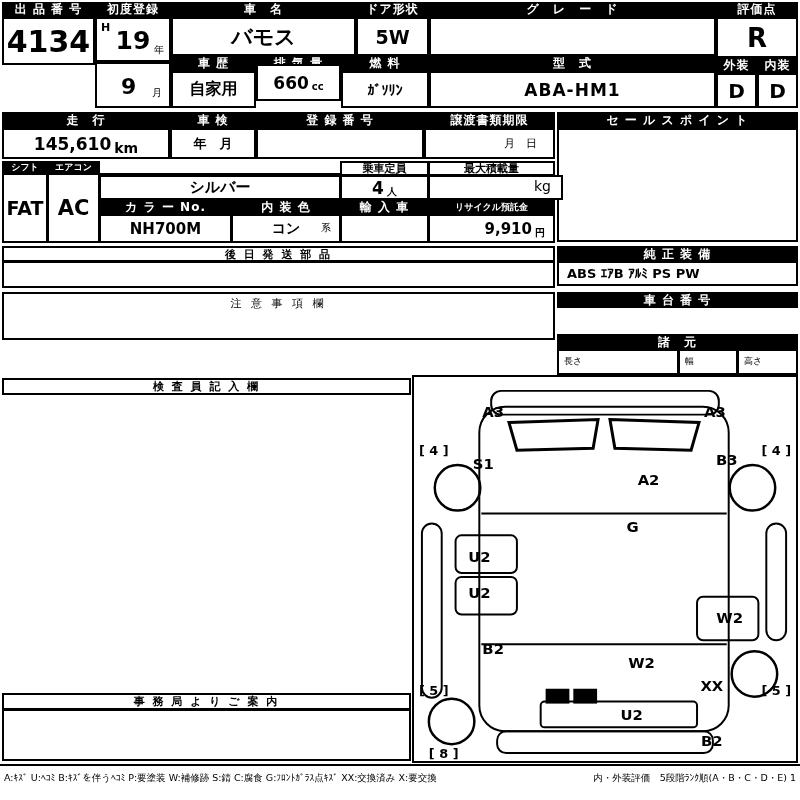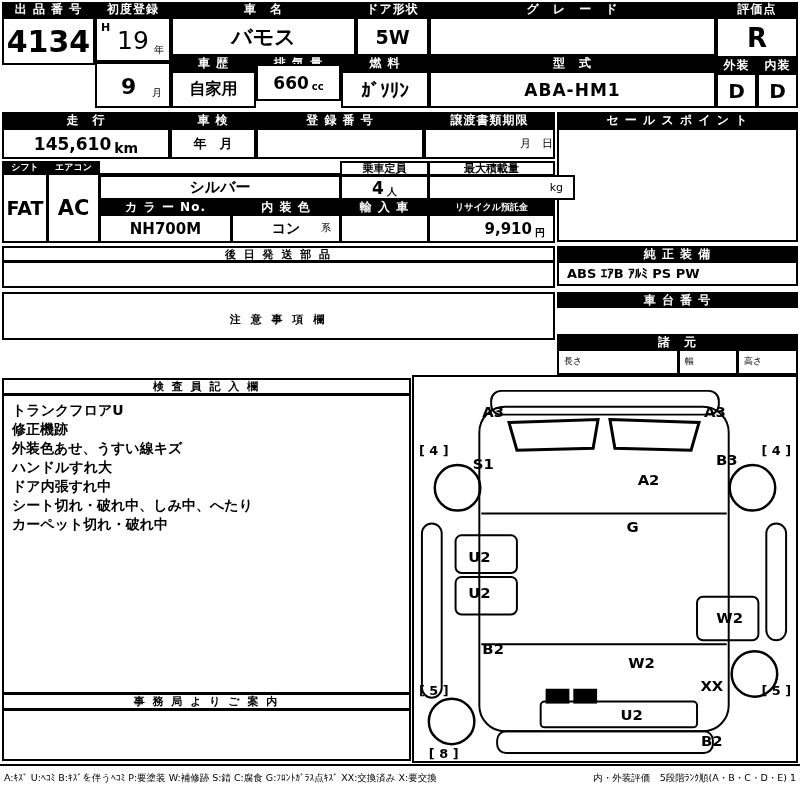--- a/index.html
+++ b/index.html
@@ -25,21 +25,21 @@
   <div class="c hdr" style="left:95px;top:2px;width:76px;height:15px">初度登録</div>
   <div class="c hdr" style="left:171px;top:2px;width:185px;height:15px">車　名</div>
   <div class="c hdr" style="left:356px;top:2px;width:73px;height:15px">ドア形状</div>
   <div class="c hdr" style="left:429px;top:2px;width:287px;height:15px">グ　レ　ー　ド</div>
   <div class="c hdr" style="left:716px;top:2px;width:82px;height:15px">評価点</div>
 
   <div class="c bd val" style="left:2px;top:17px;width:93px;height:48px;font-size:30px">4134</div>
 
   <div class="c bd" style="left:95px;top:17px;width:76px;height:45px">
     <span class="abs" style="left:4px;top:2px;font-size:11px;font-weight:bold">H</span>
-    <span class="abs" style="left:50%;top:52%;transform:translate(-50%,-50%);font-size:25px;font-weight:normal">19</span>
+    <span class="abs" style="left:50%;top:52%;transform:translate(-50%,-50%);font-size:25px;font-weight:bold">19</span>
     <span class="abs" style="right:5px;bottom:3px;font-size:10px">年</span>
   </div>
   <div class="c bd" style="left:95px;top:62px;width:76px;height:46px">
     <span class="abs" style="left:44%;top:52%;transform:translate(-50%,-50%);font-size:22px;font-weight:bold">9</span>
     <span class="abs" style="right:7px;bottom:6px;font-size:10px">月</span>
   </div>
 
   <div class="c bd val" style="left:171px;top:17px;width:185px;height:39px;font-size:21px">バモス</div>
   <div class="c bd val" style="left:356px;top:17px;width:73px;height:39px;font-size:19px">5W</div>
   <div class="c bd val" style="left:429px;top:17px;width:287px;height:39px;font-size:16px"></div>
@@ -50,55 +50,55 @@
   <div class="c hdr" style="left:341px;top:56px;width:88px;height:15px">燃 料</div>
   <div class="c hdr" style="left:429px;top:56px;width:287px;height:15px">型　式</div>
   <div class="c hdr" style="left:716px;top:58px;width:41px;height:15px">外装</div>
   <div class="c hdr" style="left:757px;top:58px;width:41px;height:15px">内装</div>
 
   <div class="c bd val" style="left:171px;top:71px;width:85px;height:37px;font-size:16px">自家用</div>
   <div class="c bd val" style="left:256px;top:64px;width:85px;height:37px;font-size:17px">
     <span>660</span>
     <span class="unit">cc</span>
   </div>
-  <div class="c bd val" style="left:341px;top:71px;width:88px;height:37px;font-size:19px">ｶﾞｿﾘﾝ</div>
+  <div class="c bd val" style="left:341px;top:71px;width:88px;height:37px;font-size:14px">ｶﾞｿﾘﾝ</div>
   <div class="c bd val" style="left:429px;top:71px;width:287px;height:37px;font-size:17px;letter-spacing:1px">ABA-HM1</div>
   <div class="c bd val" style="left:716px;top:73px;width:41px;height:35px;font-size:20px">D</div>
   <div class="c bd val" style="left:757px;top:73px;width:41px;height:35px;font-size:20px">D</div>
 
   <div class="c hdr" style="left:2px;top:112px;width:168px;height:16px">走　行</div>
   <div class="c hdr" style="left:170px;top:112px;width:86px;height:16px">車 検</div>
   <div class="c hdr" style="left:256px;top:112px;width:168px;height:16px">登 録 番 号</div>
   <div class="c hdr" style="left:424px;top:112px;width:131px;height:16px">譲渡書類期限</div>
   <div class="c hdr" style="left:557px;top:112px;width:241px;height:16px">セ ー ル ス ポ イ ン ト</div>
 
   <div class="c bd val" style="left:2px;top:128px;width:168px;height:31px;font-size:17px">
     <span>145,610</span>
     <span class="unit" style="font-size:14px">km</span>
   </div>
   <div class="c bd val" style="left:170px;top:128px;width:86px;height:31px;font-size:13px;font-weight:bold">年　月</div>
   <div class="c bd val" style="left:256px;top:128px;width:168px;height:31px"></div>
-  <div class="c bd val" style="left:424px;top:128px;width:131px;height:31px;font-size:11px;font-weight:normal;justify-content:flex-end;padding-right:0">月　日</div>
+  <div class="c bd val" style="left:424px;top:128px;width:131px;height:31px;font-size:11px;font-weight:normal;justify-content:flex-end;padding-right:16px">月　日</div>
   <div class="c bd" style="left:557px;top:128px;width:241px;height:114px"></div>
 
   <div class="c hdr" style="left:2px;top:161px;width:46px;height:13px;font-size:9px;letter-spacing:0">シフト</div>
   <div class="c hdr" style="left:47px;top:161px;width:53px;height:13px;font-size:9px;letter-spacing:0">エアコン</div>
   <div class="c bd val" style="left:2px;top:173px;width:46px;height:70px;font-size:19px">FAT</div>
   <div class="c bd val" style="left:47px;top:173px;width:53px;height:70px;font-size:21px">AC</div>
 
   <div class="c whdr" style="left:99px;top:173px;width:242px;height:15px">外 装 色</div>
   <div class="c whdr" style="left:340px;top:161px;width:89px;height:15px;letter-spacing:0">乗車定員</div>
   <div class="c whdr" style="left:428px;top:161px;width:127px;height:15px;letter-spacing:0">最大積載量</div>
 
   <div class="c bd val" style="left:99px;top:175px;width:242px;height:25px;font-size:15px">シルバー</div>
   <div class="c bd val" style="left:340px;top:175px;width:89px;height:25px;font-size:17px">
     <span>4</span>
     <span class="unit">人</span>
   </div>
-  <div class="c bd val" style="left:428px;top:175px;width:147px;height:25px;font-size:11px;font-weight:normal;justify-content:flex-end;align-items:flex-end;padding:0 10px 4px 12px">
+  <div class="c bd val" style="left:428px;top:175px;width:135px;height:25px;font-size:14px;font-weight:normal;justify-content:flex-end;align-items:flex-end;padding:0 10px 4px 12px">
     <span></span>
     <span>kg</span>
   </div>
 
   <div class="c hdr" style="left:99px;top:199px;width:133px;height:16px">カ ラ ー No.</div>
   <div class="c hdr" style="left:231px;top:199px;width:110px;height:16px">内 装 色</div>
   <div class="c hdr" style="left:340px;top:199px;width:89px;height:16px">輸 入 車</div>
   <div class="c hdr" style="left:428px;top:199px;width:127px;height:16px;font-size:9px;letter-spacing:0">リサイクル預託金</div>
 
   <div class="c bd val" style="left:99px;top:214px;width:133px;height:29px;font-size:15px">NH700M</div>
@@ -111,45 +111,36 @@
     <span>9,910</span>
     <span class="unit">円</span>
   </div>
 
   <div class="c whdr" style="left:2px;top:246px;width:553px;height:16px">後 日 発 送 部 品</div>
   <div class="c bd val" style="left:2px;top:261px;width:553px;height:27px"></div>
   <div class="c hdr" style="left:557px;top:246px;width:241px;height:16px">純 正 装 備</div>
   <div class="c bd val" style="left:557px;top:261px;width:241px;height:25px;font-size:13px;justify-content:flex-start;padding-left:8px">ABS ｴｱB ｱﾙﾐ PS PW</div>
 
   <div class="c bd" style="left:2px;top:292px;width:553px;height:48px">
-    <div style="text-align:center;font-size:11px;font-weight:bold;letter-spacing:3px;padding-top:18px">注 意 事 項 欄</div>
+    <div style="text-align:center;font-size:11px;font-weight:normal;letter-spacing:3px;padding-top:2px">注 意 事 項 欄</div>
   </div>
 
   <div class="c hdr" style="left:557px;top:292px;width:241px;height:16px">車 台 番 号</div>
   <div class="c hdr" style="left:557px;top:334px;width:241px;height:16px">諸　元</div>
   <div class="c bd" style="left:557px;top:349px;width:122px;height:26px">
     <span class="abs" style="left:5px;bottom:5px;font-size:9px">長さ</span>
   </div>
   <div class="c bd" style="left:678px;top:349px;width:60px;height:26px">
     <span class="abs" style="left:5px;bottom:5px;font-size:9px">幅</span>
   </div>
   <div class="c bd" style="left:737px;top:349px;width:61px;height:26px">
     <span class="abs" style="left:5px;bottom:5px;font-size:9px">高さ</span>
   </div>
 
   <div class="c whdr" style="left:2px;top:378px;width:409px;height:17px">検 査 員 記 入 欄</div>
-  <div class="c bd notes" style="left:2px;top:394px;width:409px;height:300px;padding:5px 8px">
-    <div>トランクフロアU</div>
-    <div>修正機跡</div>
-    <div>外装色あせ、うすい線キズ</div>
-    <div>ハンドルすれ大</div>
-    <div>ドア内張すれ中</div>
-    <div>シート切れ・破れ中、しみ中、へたり</div>
-    <div>カーペット切れ・破れ中</div>
-  </div>
 
   <div class="c whdr" style="left:2px;top:693px;width:409px;height:17px">事 務 局 よ り ご 案 内</div>
   <div class="c bd" style="left:2px;top:709px;width:409px;height:52px"></div>
 
   <div class="c bd" style="left:412px;top:375px;width:386px;height:388px">
     <svg viewBox="0 0 386 388" width="382" height="384">
       <g fill="none" stroke="#000" stroke-width="2">
         <rect x="78" y="14" width="230" height="24" rx="10"></rect>
         <rect x="66" y="30" width="252" height="328" rx="26"></rect>
         <polygon points="96,46 186,43 181,72 104,74" stroke-width="3"></polygon>

